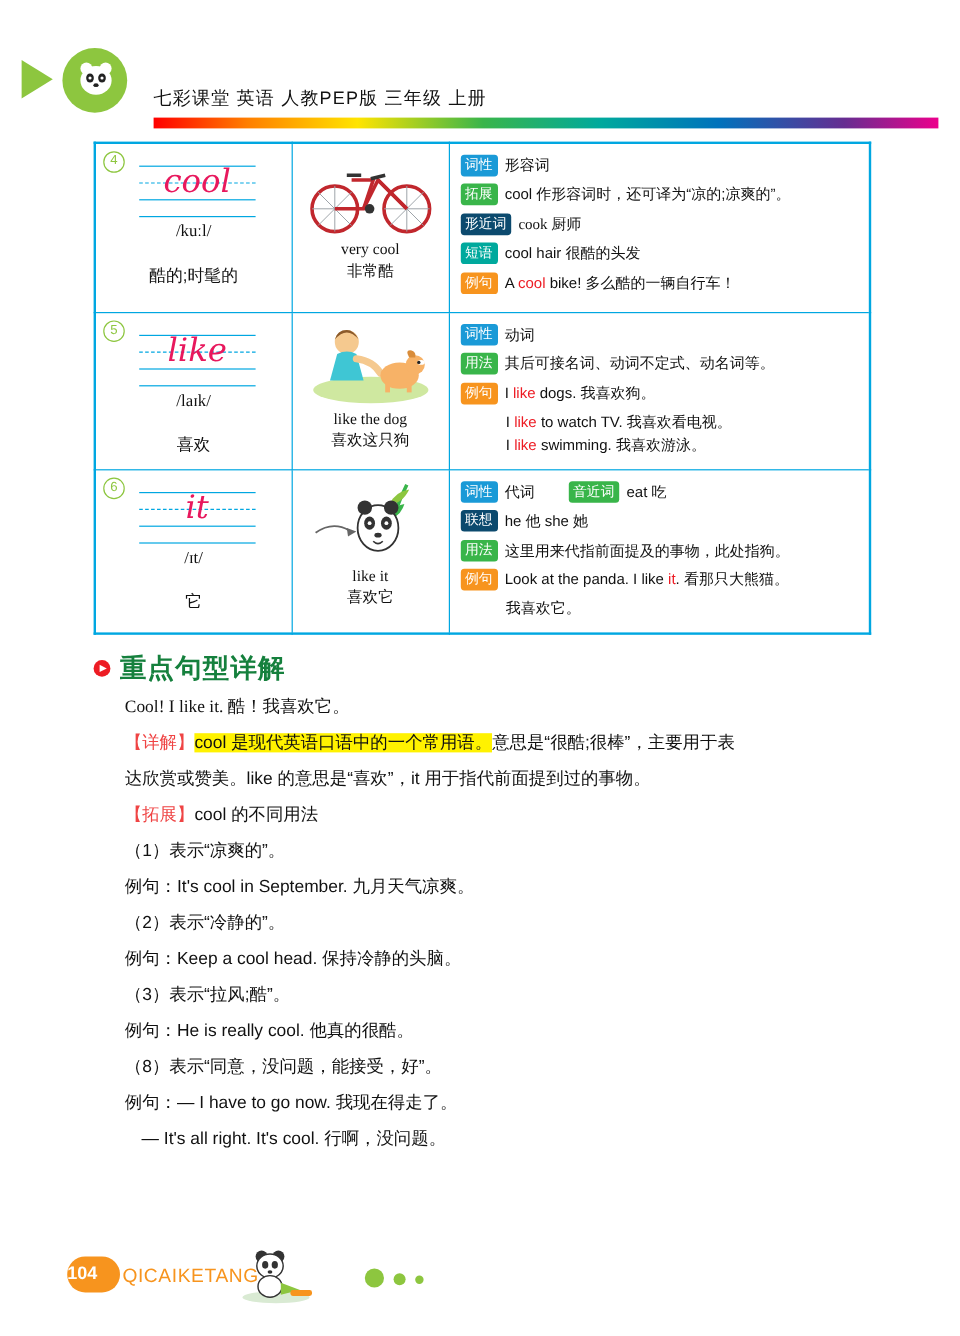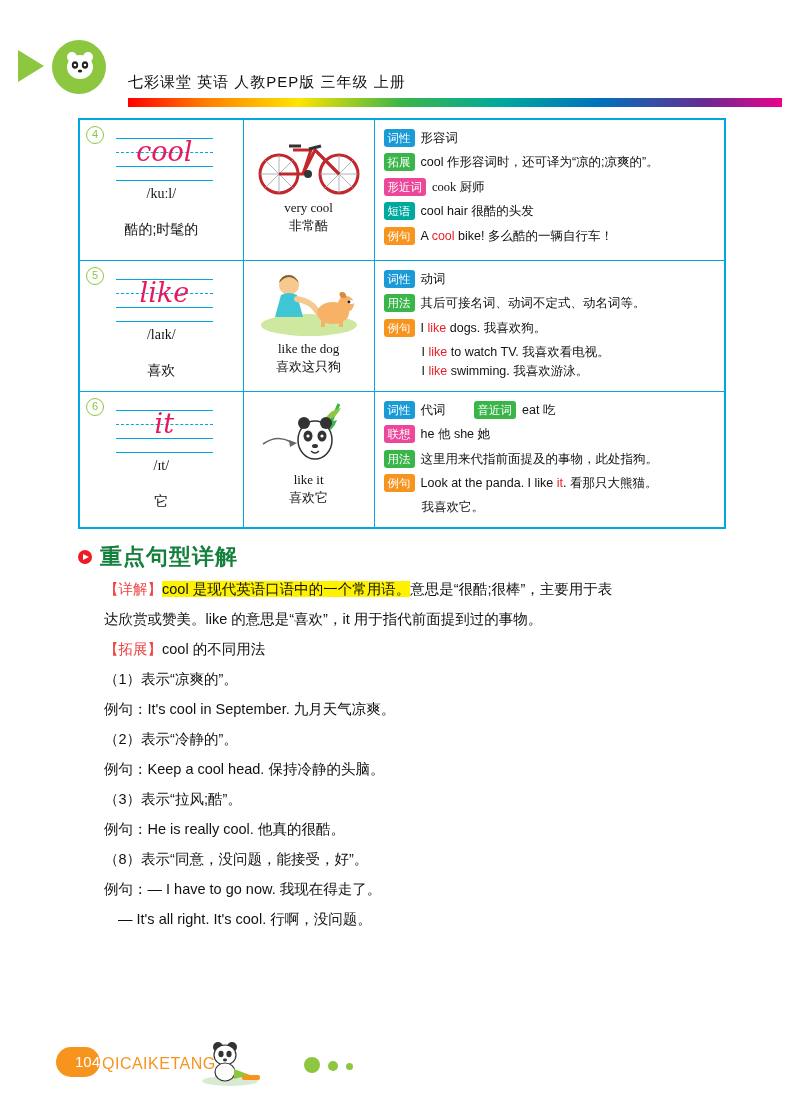--- a/index.html
+++ b/index.html
@@ -174,21 +174,21 @@
     color: #fff;
     font-size: 11.5px;
     line-height: 16px;
     padding: 1px 4px;
     border-radius: 3px;
     margin-right: 6px;
     white-space: nowrap;
   }
   .tag.blue   { background: #1a9ad7; }
   .tag.green  { background: #39b54a; }
-  .tag.purple { background: #ec4899; }
+  .tag.purple { background: #0c4a6e; }
   .tag.orange { background: #f7941e; }
   .tag.teal   { background: #00a99d; }
   .exp-text {
     flex: 1 1 auto;
     color: #111;
   }
   .red { color: #ed1c24; }
   .exp-sub {
     margin-left: 0px;
     padding-left: 38px;
@@ -251,23 +251,23 @@
     height: 50px;
   }
   .page-oval {
     position: absolute;
     left: 0; top: 8px;
     width: 44px; height: 30px;
     border-radius: 15px;
     background: #f7941e;
     color: #fff;
     font-size: 15px;
-    font-weight: normal;
+    font-weight: bold;
     line-height: 30px;
-    text-align: right;
+    text-align: left;
   }
   .brand {
     position: absolute;
     left: 46px; top: 16px;
     font-size: 16px;
     color: #f7941e;
     letter-spacing: 0.5px;
   }
   .foot-fig {
     position: absolute;
@@ -499,20 +499,21 @@
   </tr>
 </tbody>
   </table>
 
 <div class="section-head">
   <span class="bullet-tri"></span>
   <span class="section-title">重点句型详解</span>
 </div>
 
 <div class="body-block">
+  <p class="serif">Cool! I like it. 酷！我喜欢它。</p>
 
   <p>
     <span class="brace-red">【详解】</span><span class="hl">cool 是现代英语口语中的一个常用语。</span><span>意思是“很酷;很棒”，主要用于表</span>
   </p>
 
   <p>达欣赏或赞美。like 的意思是“喜欢”，it 用于指代前面提到过的事物。</p>
 
   <p>
     <span class="brace-red">【拓展】</span><span>cool 的不同用法</span>
   </p>

